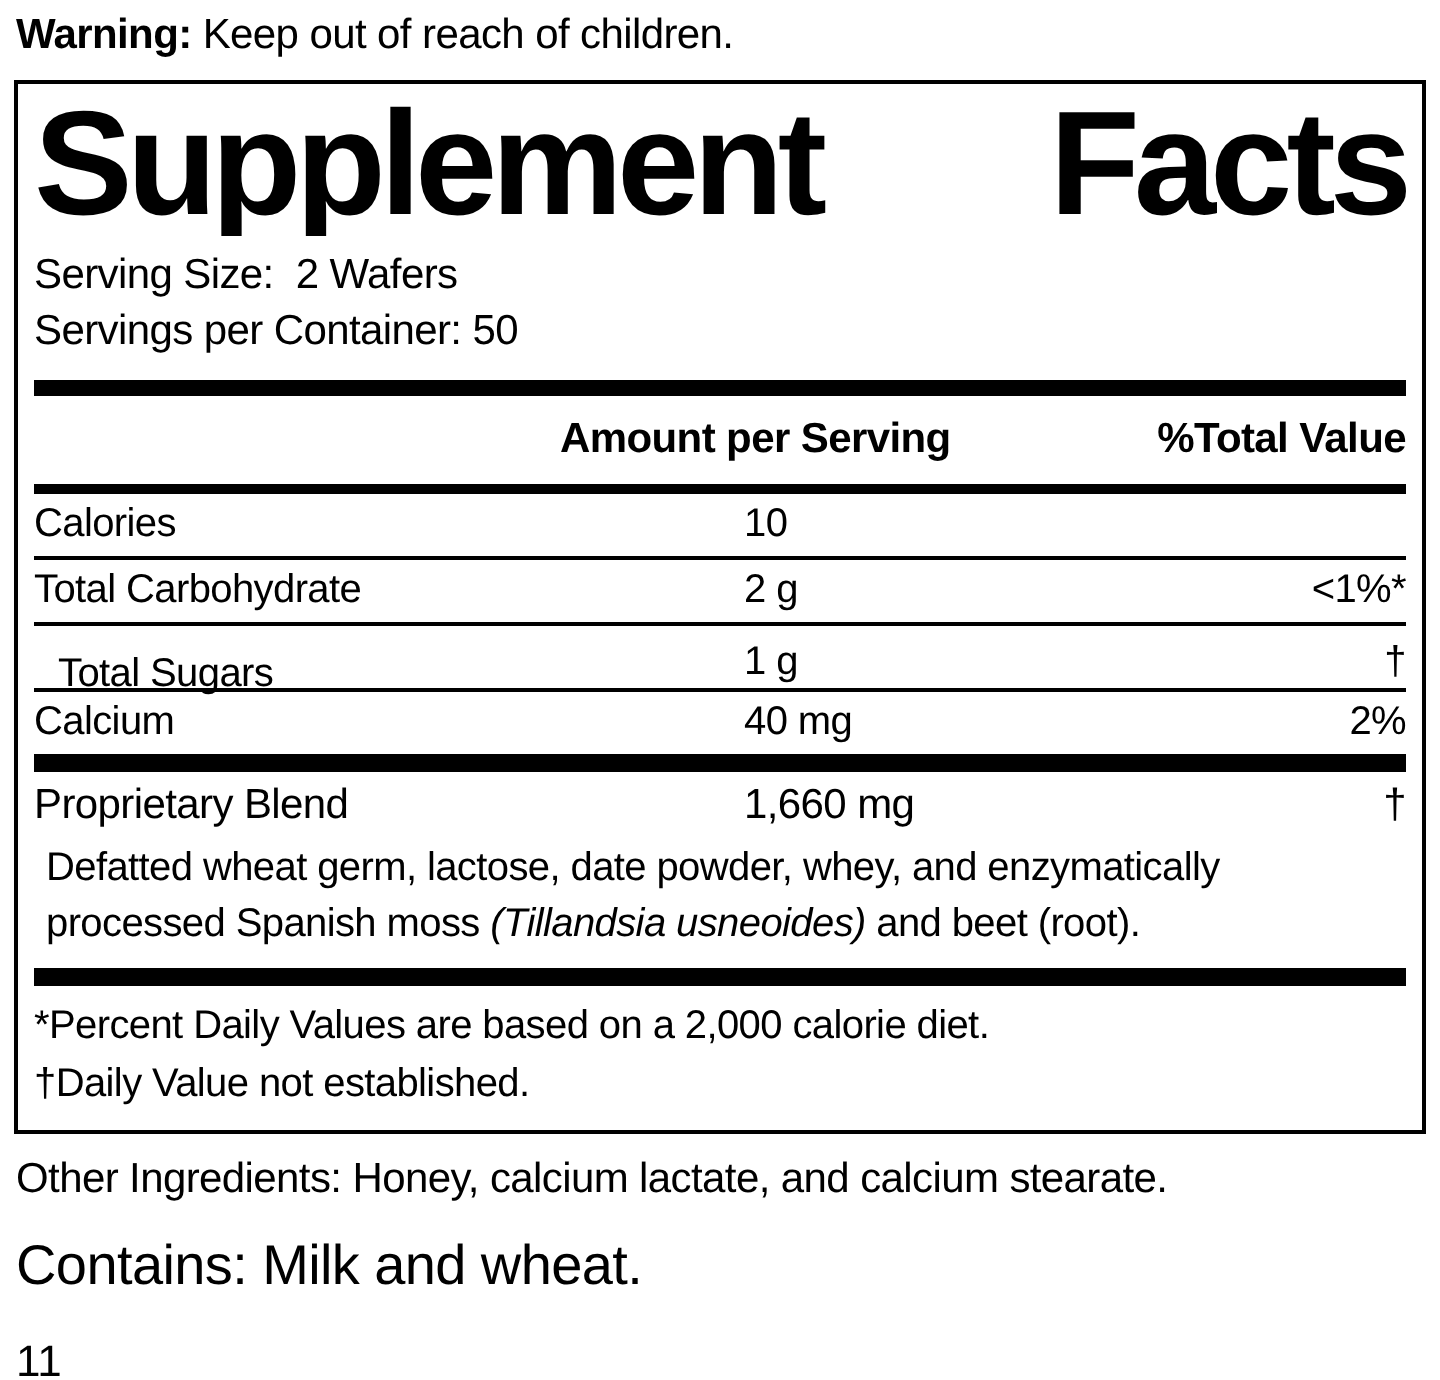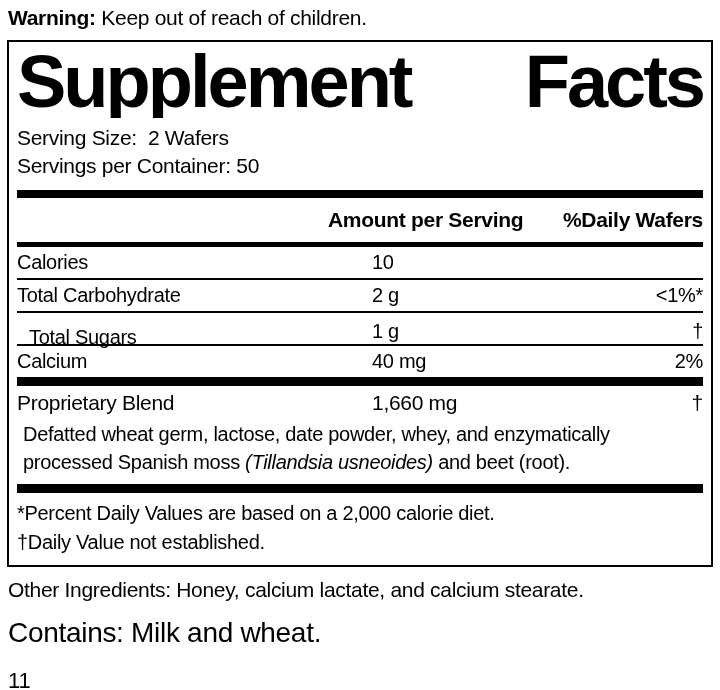--- a/index.html
+++ b/index.html
@@ -39,21 +39,21 @@
   .bar-thick { height:8px; background:#000; margin-top:10px; }
   .bar-medium { height:5px; background:#000; }
   .bar-thick2 { height:9px; background:#000; }
   .hairline { height:2px; background:#000; }
 
   .col-header {
     position:relative; height:44px;
   }
   .col-header .amount-head {
     position:absolute; left:263px; top:10px;
-    font-weight:bold; font-size:21px; letter-spacing:-0.3px;margin-left:48px;
+    font-weight:bold; font-size:21px; letter-spacing:-0.3px;
   }
   .col-header .dv-head {
     position:absolute; right:0; top:10px;
     font-weight:bold; font-size:21px; letter-spacing:-0.3px;
   }
 
   .nrow {
     display:grid;
     grid-template-columns:355px 1fr auto;
     align-items:center;
@@ -109,21 +109,21 @@
     <span>Facts</span>
   </div>
 
   <div class="serving-line">Serving Size:  2 Wafers</div>
   <div class="serving-line">Servings per Container: 50</div>
 
   <div class="bar-thick"></div>
 
   <div class="col-header">
     <span class="amount-head">Amount per Serving</span>
-    <span class="dv-head">%Daily Wafers</span>
+    <span class="dv-head">%Total Value</span>
   </div>
 
   <div class="bar-medium"></div>
 
   <div class="nrow">
     <span class="nname">Calories</span>
     <span class="namt">10</span>
     <span class="ndv"></span>
   </div>
   <div class="hairline"></div>

